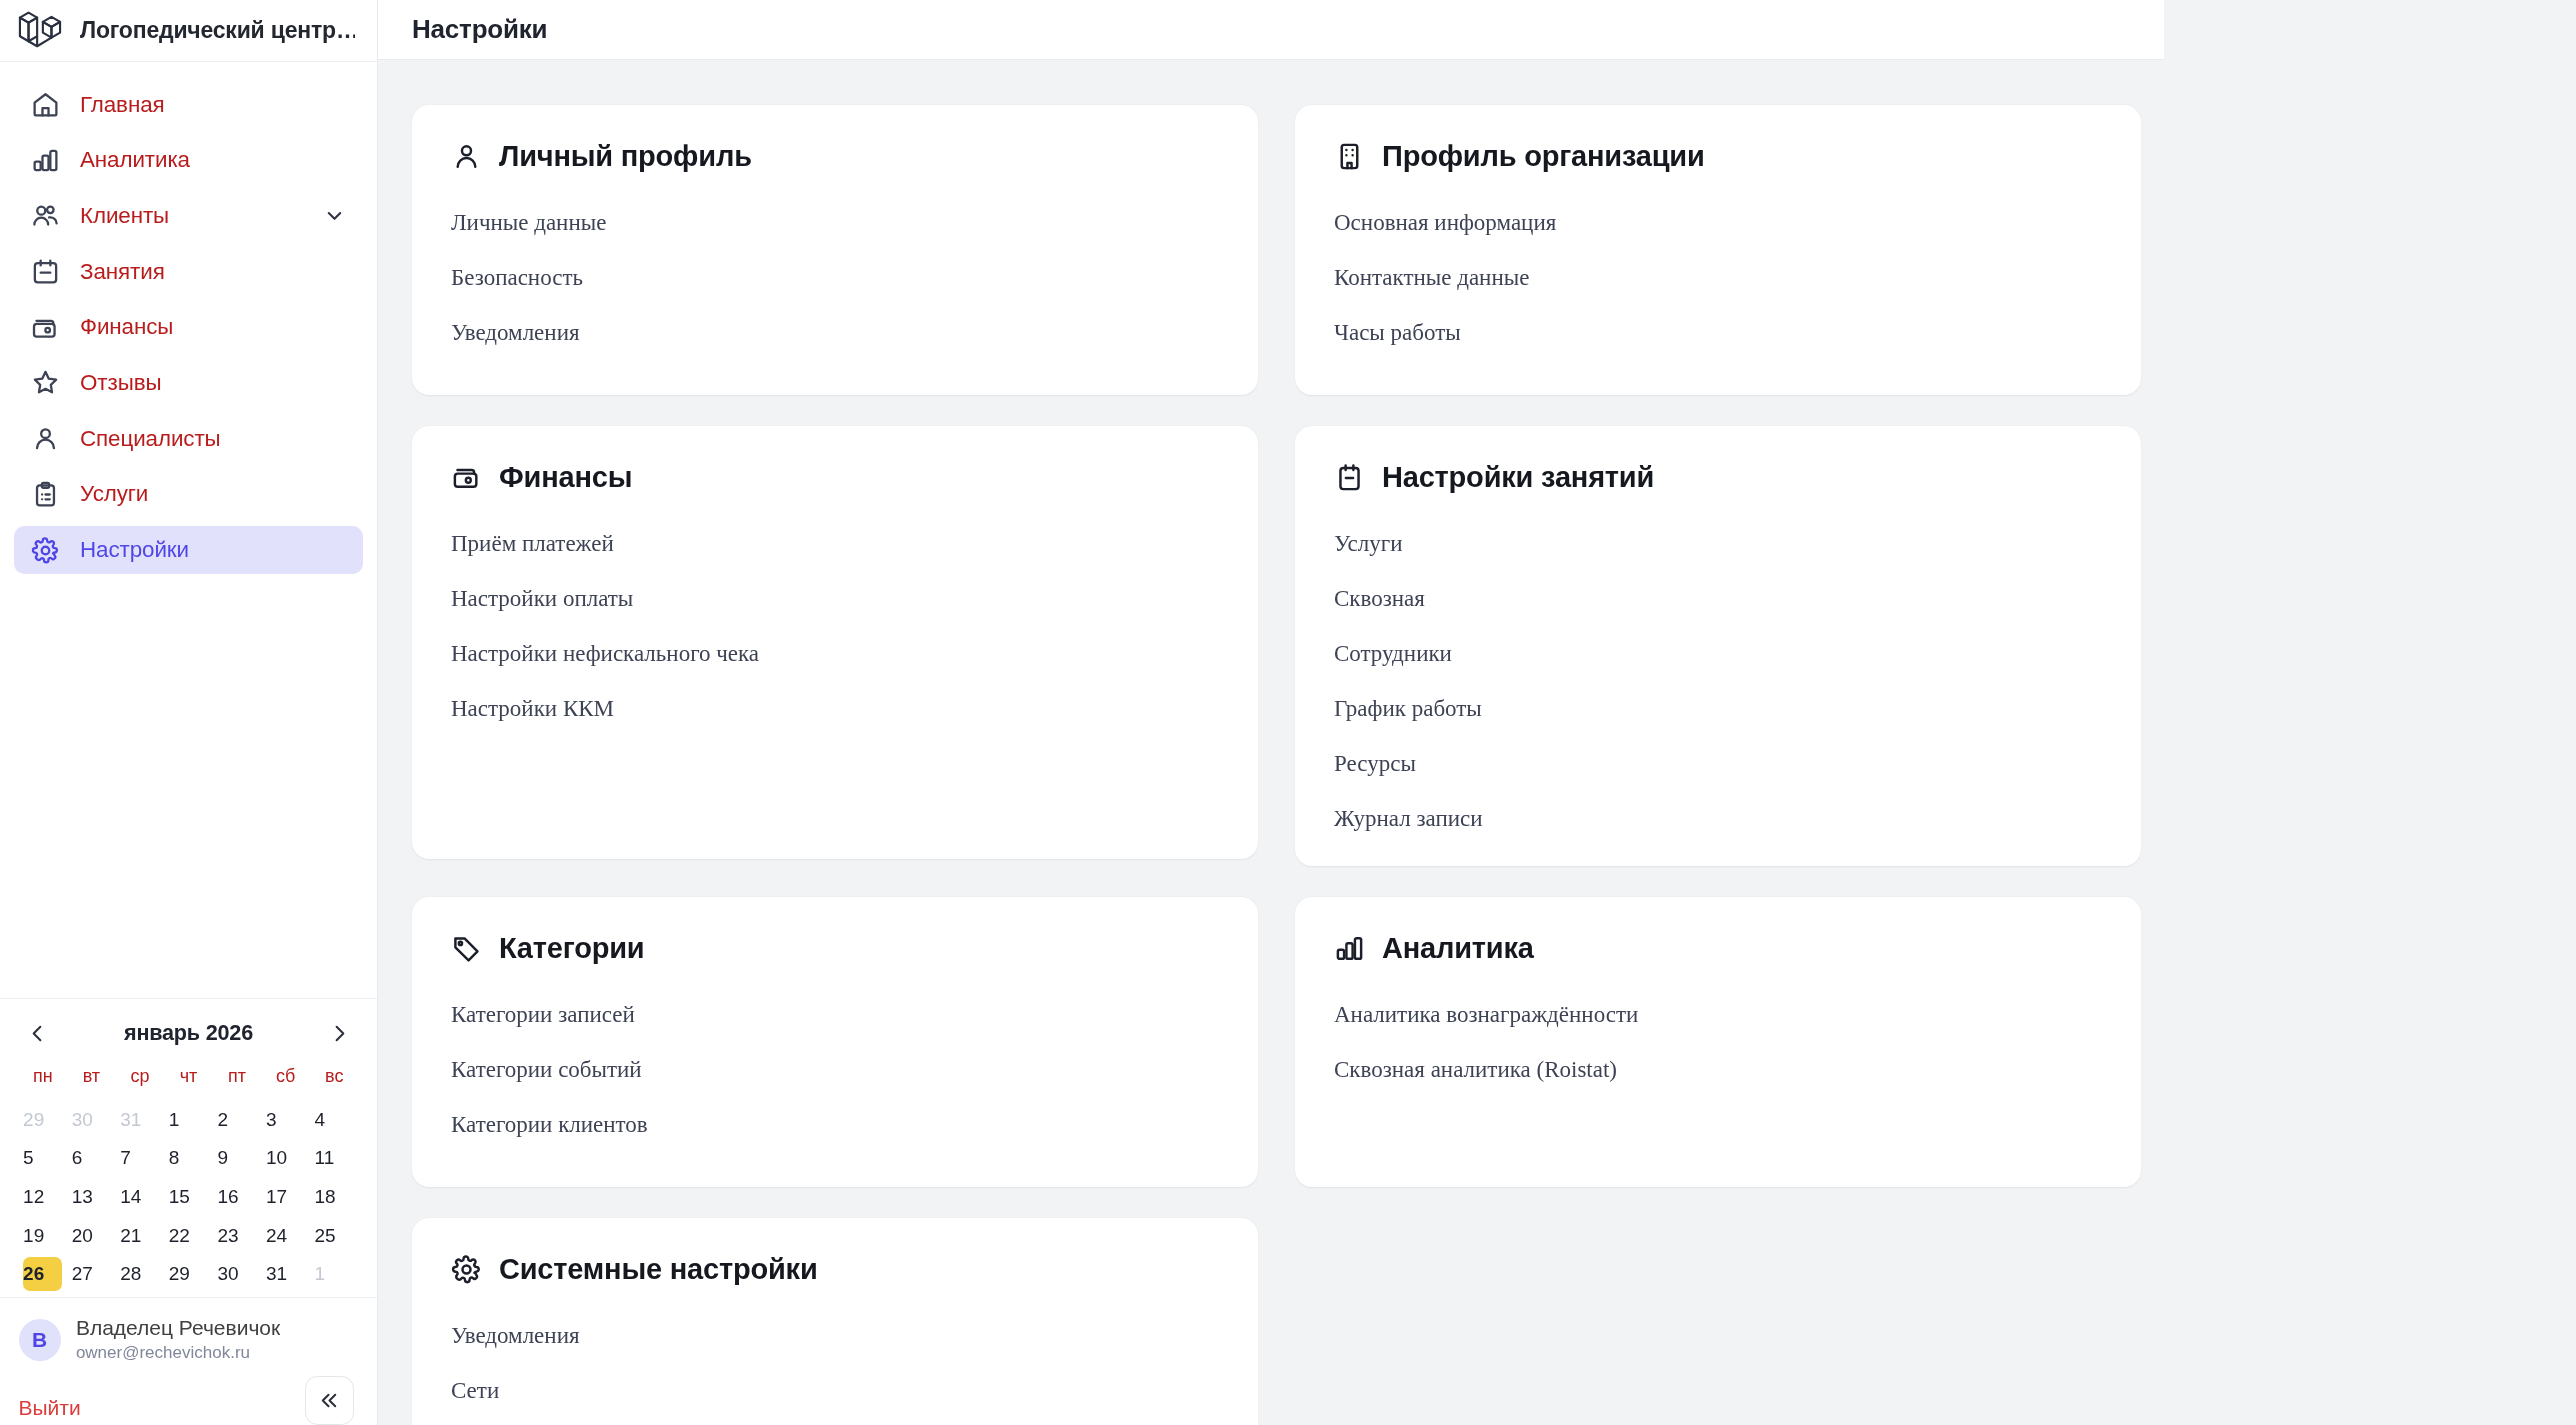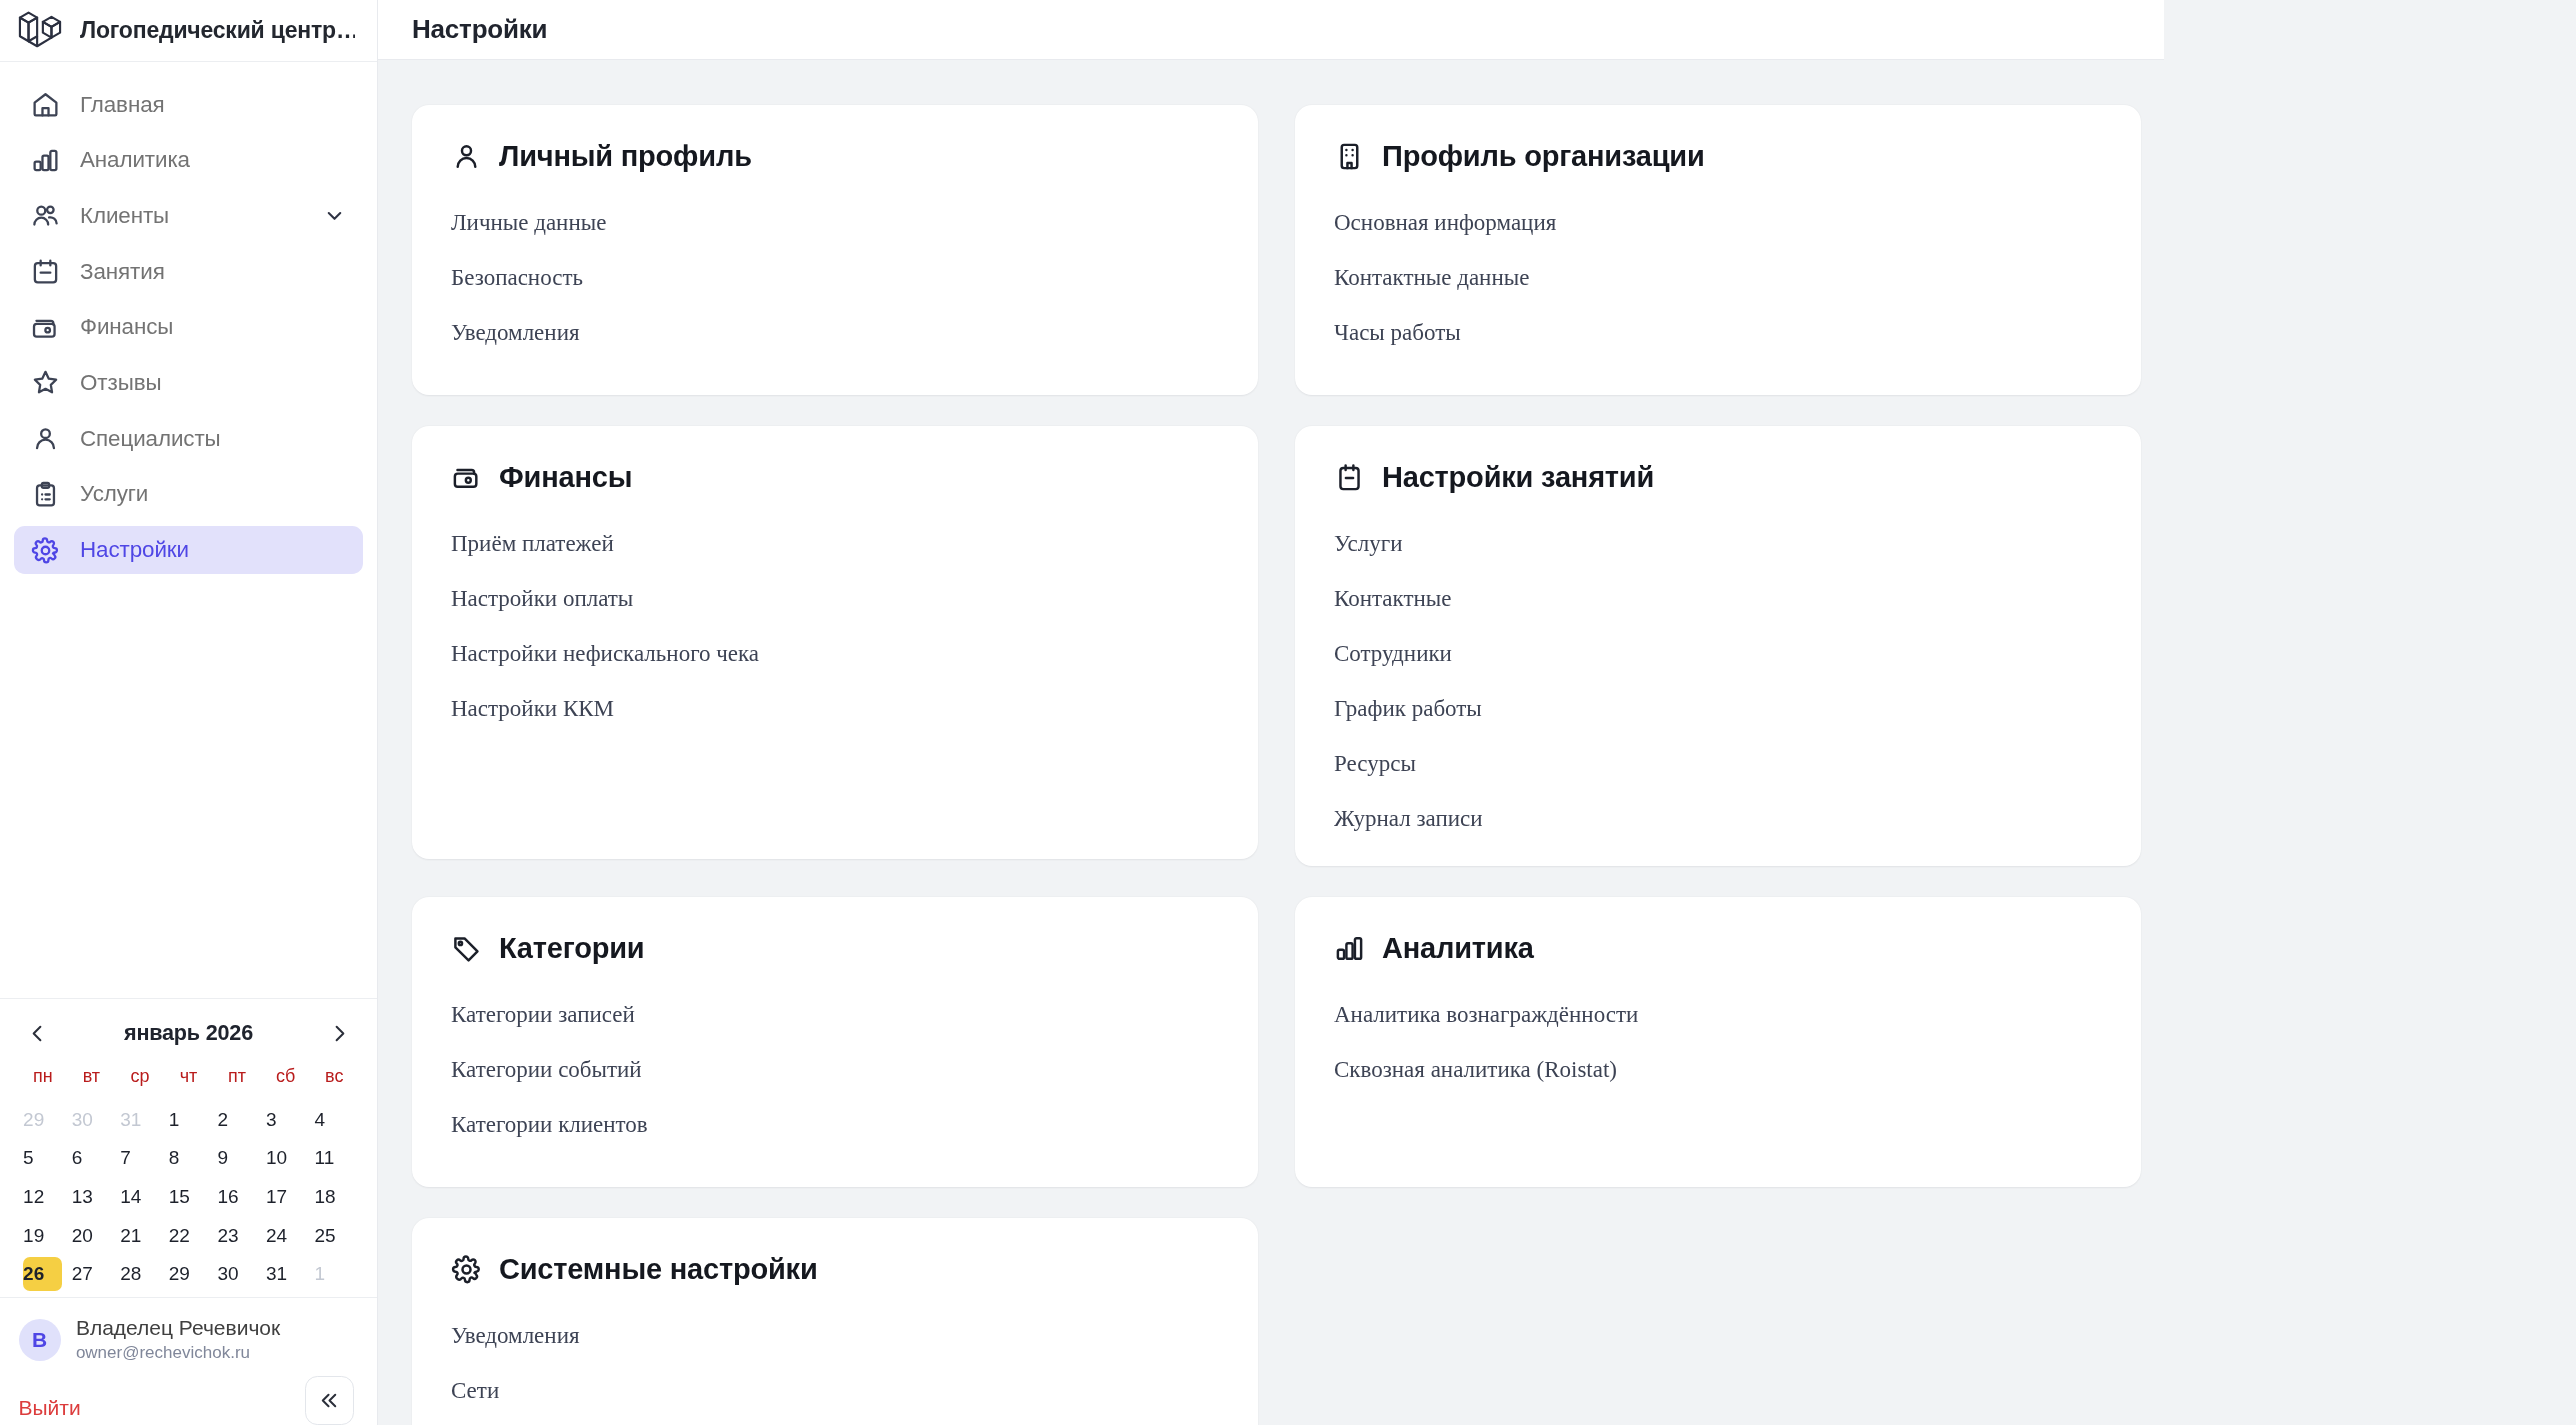--- a/index.html
+++ b/index.html
@@ -51,21 +51,21 @@
     height: 48px;
     padding: 0 17px;
     border-radius: 10.8px;
     cursor: pointer;
     position: relative;
     margin-bottom: 7.7px;
   }
   .nav-item .nav-ico { width: 29px; height: 29px; flex: 0 0 29px; display:block; color:#3d4354; }
   .nav-item .nav-label {
     font-size: 22.4px;
-    color: #737373;
+    color: #b91c1c;
     white-space: nowrap;
     letter-spacing: -0.1px;
   }
   .nav-item.active { background: #e2e1fb; }
   .nav-item.active .nav-label { color: #4f46e5; font-weight: 400; }
   .nav-item.active .nav-ico { color: #4f46e5; }
   .nav-chevron {
     margin-left: auto;
     width: 23px; height: 23px;
     display: block;
@@ -456,21 +456,21 @@
         <section class="card h-lessons">
           <div class="card-head">
             <svg class="card-ico" viewBox="0 0 24 24" fill="none" stroke="currentColor" stroke-width="1.9" stroke-linecap="round" stroke-linejoin="round">
               <rect x="5" y="4.6" width="14" height="16.4" rx="2.2"></rect>
               <path d="M9 2.6v3.6M15 2.6v3.6M9.2 12.4h5.6"></path>
             </svg>
             <h2 class="card-title">Настройки занятий</h2>
           </div>
           <div class="card-links">
             <a class="card-link">Услуги</a>
-            <a class="card-link">Контактные</a>
+            <a class="card-link">Сквозная</a>
             <a class="card-link">Сотрудники</a>
             <a class="card-link">График работы</a>
             <a class="card-link">Ресурсы</a>
             <a class="card-link">Журнал записи</a>
           </div>
         </section>
 
         <section class="card h-categories">
           <div class="card-head">
             <svg class="card-ico" viewBox="0 0 24 24" fill="none" stroke="currentColor" stroke-width="1.9" stroke-linecap="round" stroke-linejoin="round">

